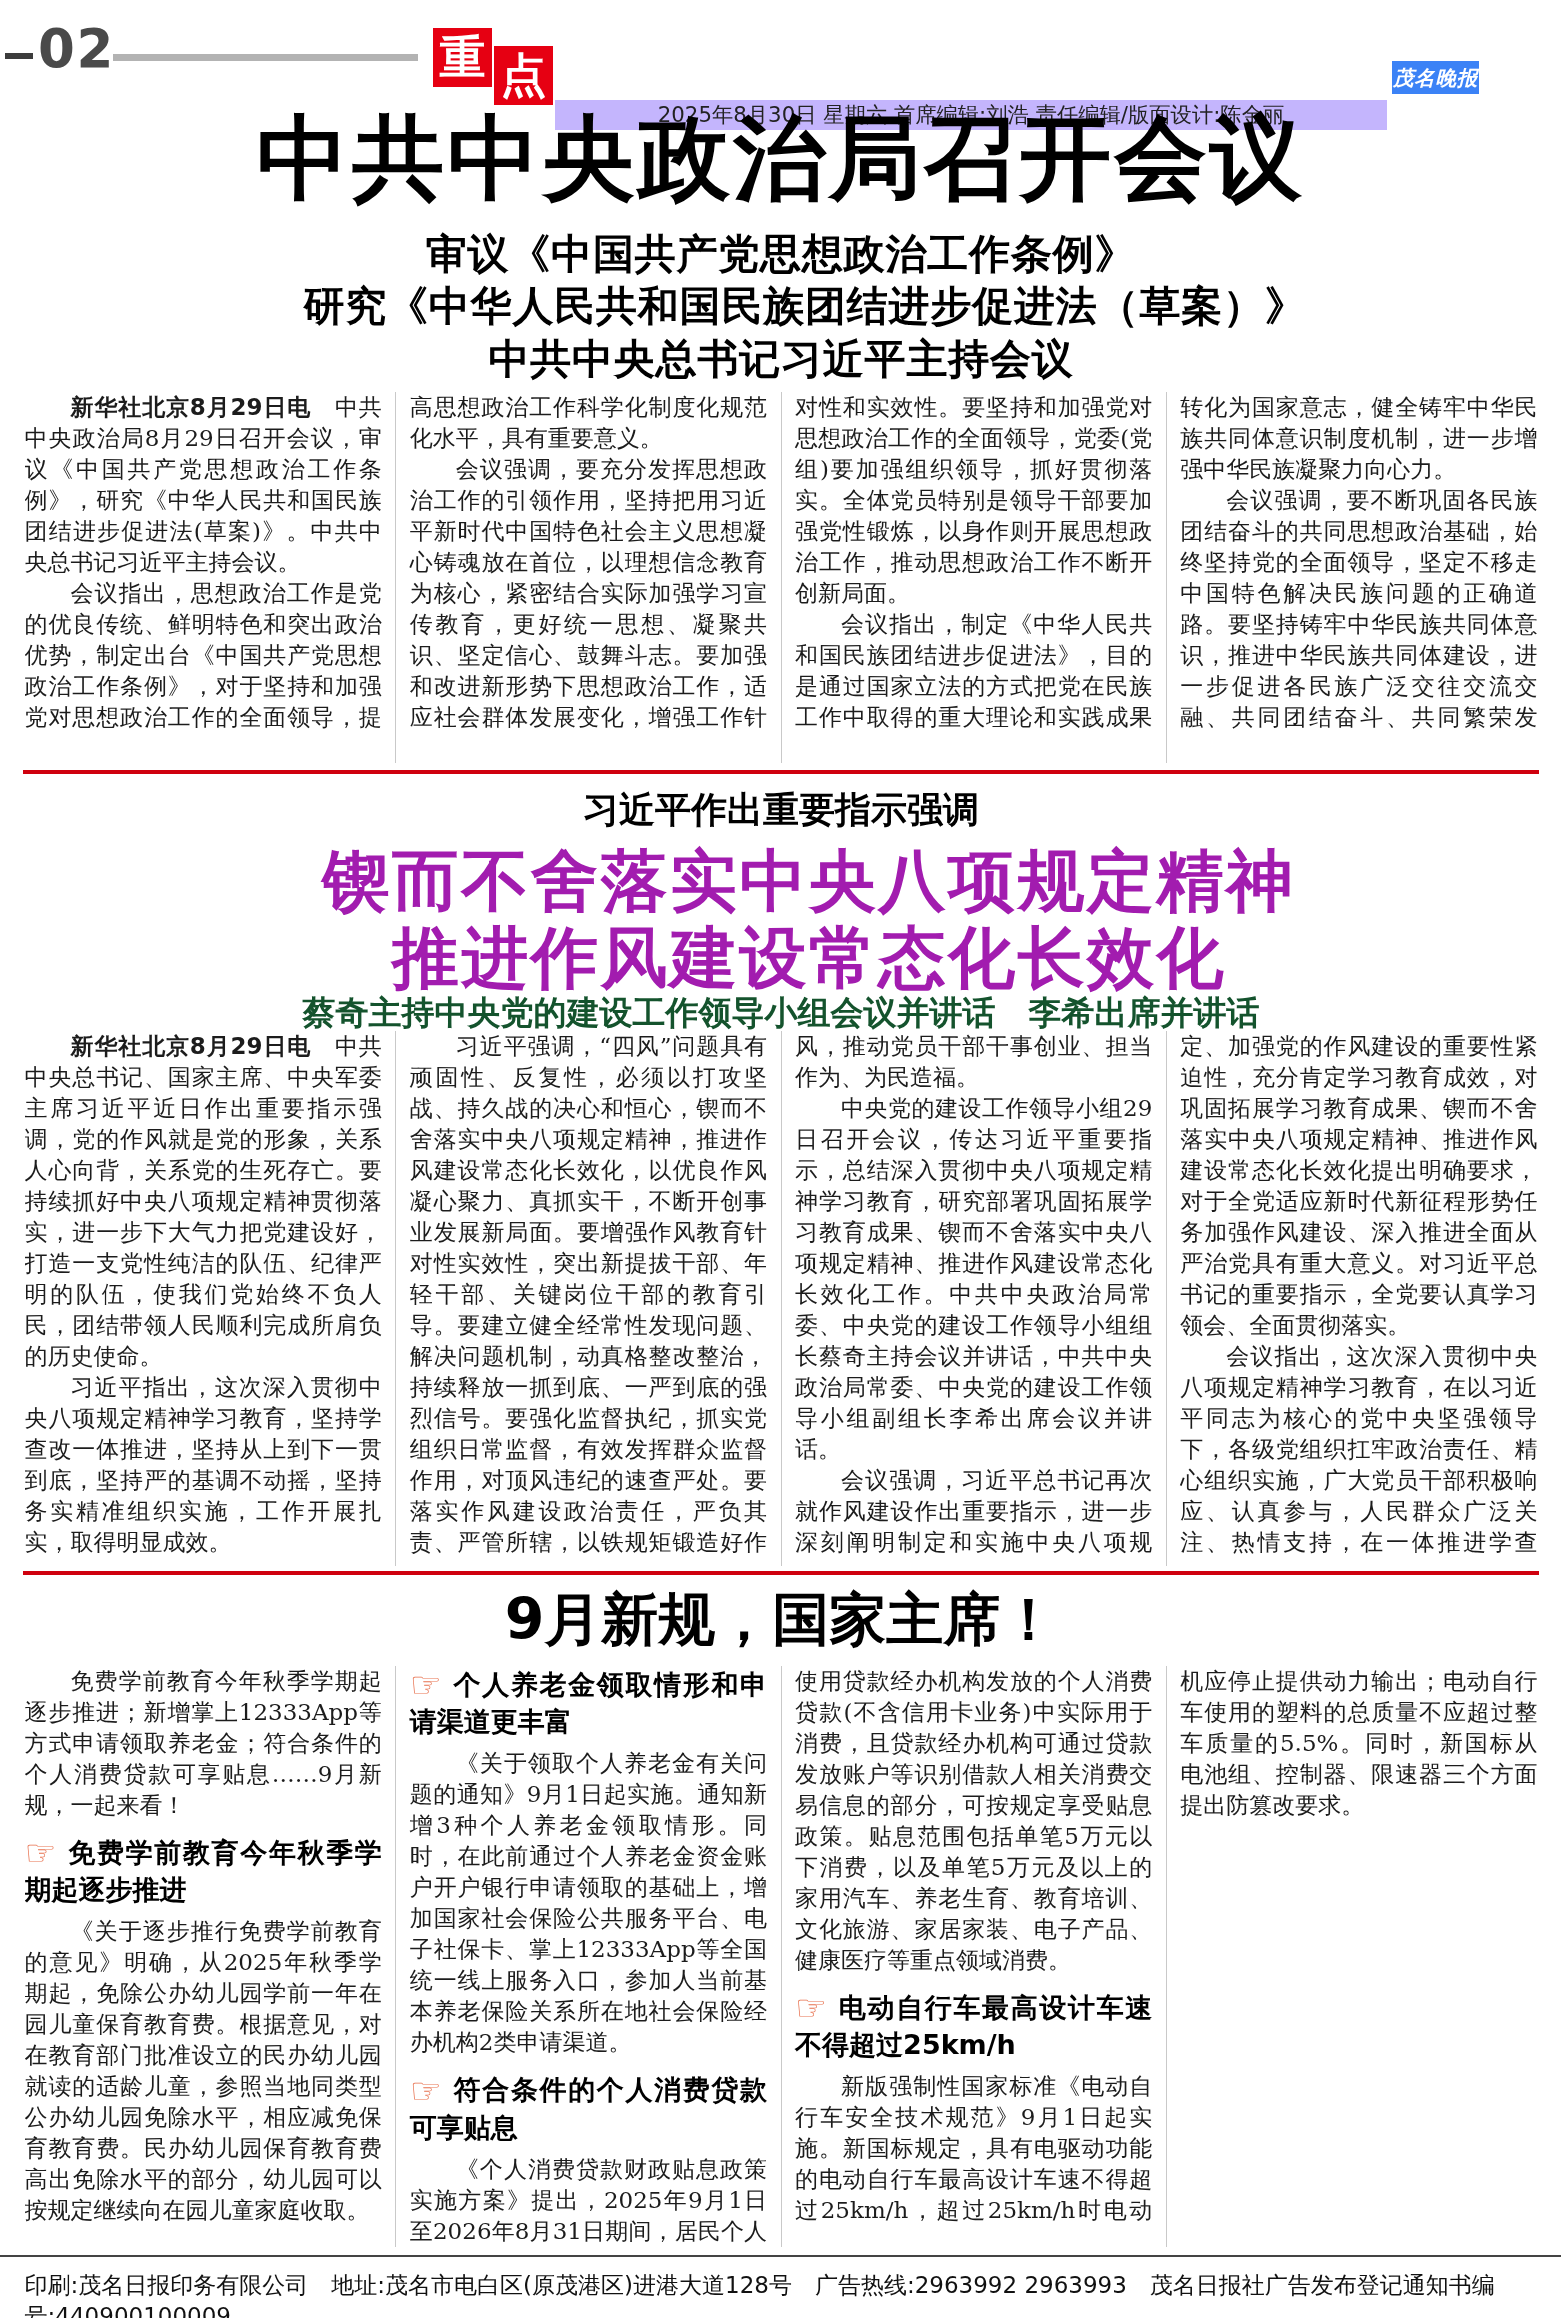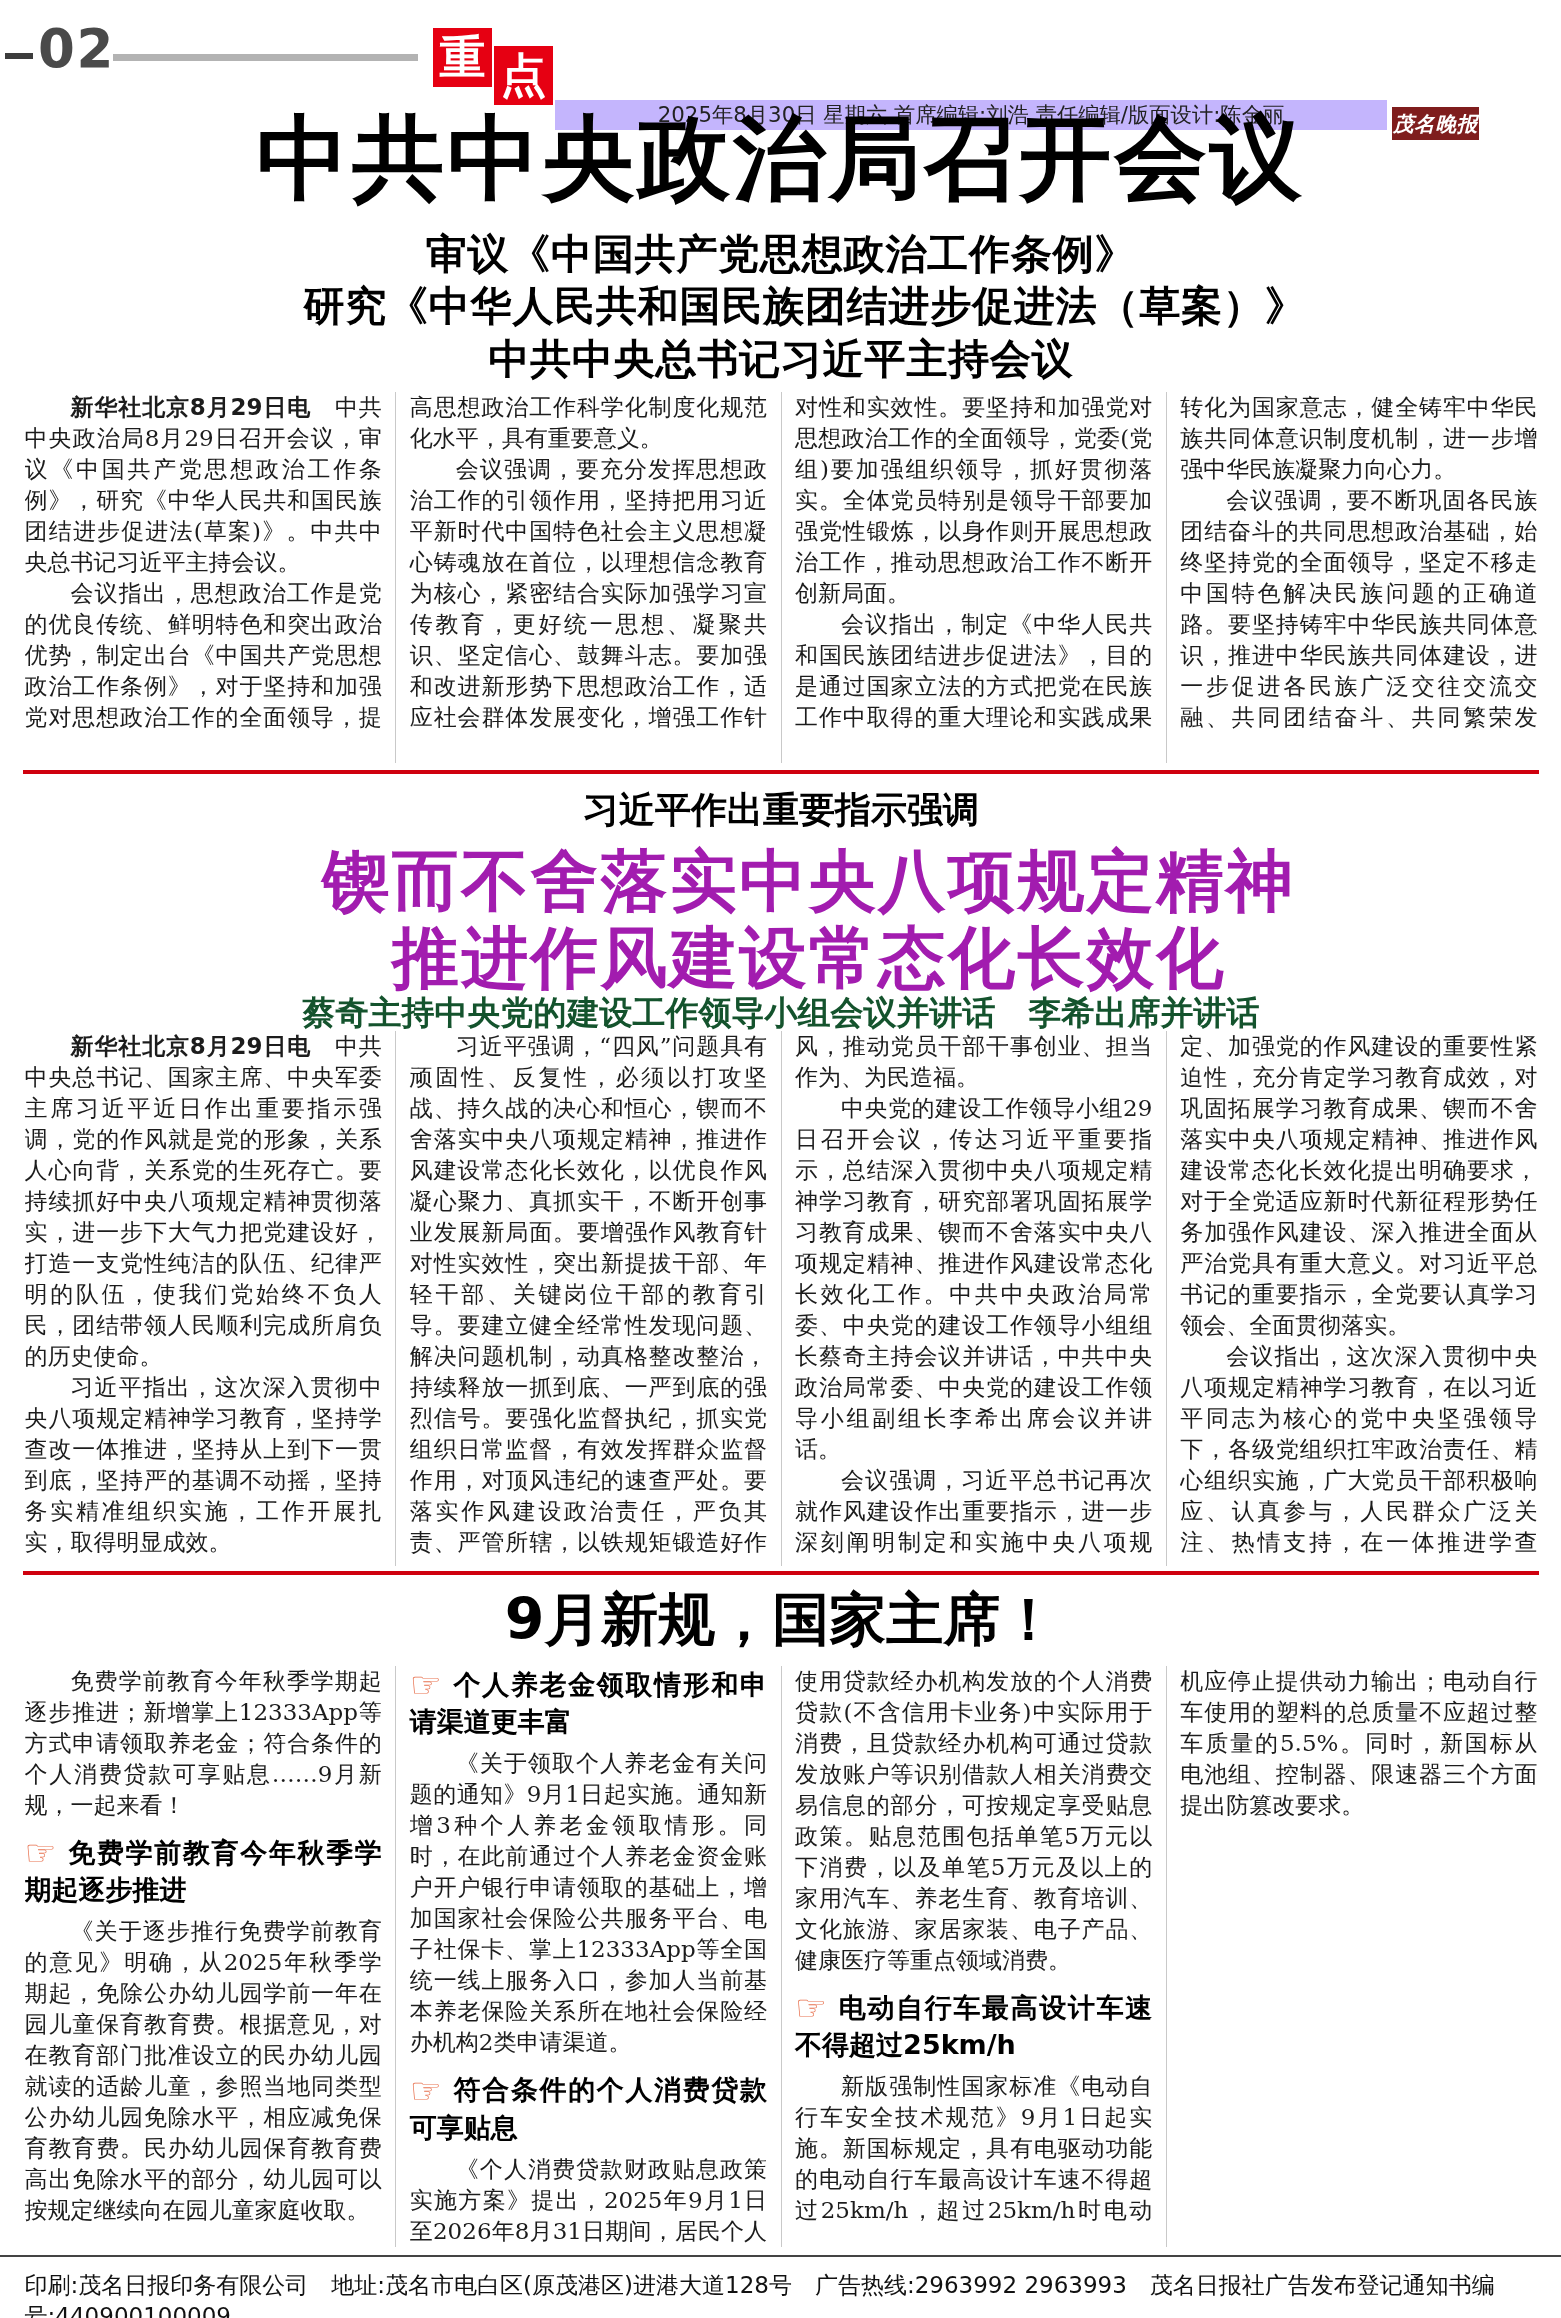--- a/index.html
+++ b/index.html
@@ -12,23 +12,23 @@
           font-weight:700;font-size:53px;color:#4a4a4a;letter-spacing:1.6px;}
   .head-line{position:absolute;left:113px;top:54px;width:305px;height:6.6px;background:#b3b3b3;}
   .badge{position:absolute;width:59px;height:59px;background:#e60012;color:#fff;
          font-family:"DejaVu Sans","Liberation Sans",sans-serif;font-weight:900;font-size:46px;
          display:flex;align-items:center;justify-content:center;z-index:3;}
   .badge1{left:433px;top:28px;}
   .badge2{left:494px;top:46px;}
   .date-bar{position:absolute;left:555px;top:62px;width:832px;height:29.5px;background:#c4b5fd;
             display:flex;align-items:center;justify-content:center;
             font-family:"DejaVu Sans","Liberation Sans",sans-serif;font-size:21.3px;color:#222;margin-top:38px;}
-  .masthead{position:absolute;left:1392px;top:61px;width:87px;height:33px;background:#7f1d1d;color:#fff;
+  .masthead{position:absolute;left:1392px;top:61px;width:87px;height:33px;background:#3b82f6;color:#fff;
             display:flex;align-items:center;justify-content:center;font-family:"DejaVu Serif","Liberation Serif",serif;
-            font-style:italic;font-weight:700;font-size:20.5px;letter-spacing:0.8px;margin-top:46px;}
+            font-style:italic;font-weight:700;font-size:20.5px;letter-spacing:0.8px;}
 
   
   .a1-headline{position:absolute;left:0;top:97px;width:1562px;text-align:center;
                font-family:"DejaVu Sans","Liberation Sans",sans-serif;font-weight:900;
                font-size:92px;letter-spacing:3.3px;color:#000;}
   .a1-sub{position:absolute;width:1562px;text-align:center;font-weight:700;font-size:41px;color:#000;
           font-family:"DejaVu Serif","Liberation Serif",serif;letter-spacing:0.8px;}
   .a1-sub1{top:227px;}
   .a1-sub2{top:279px;padding-left:24px;}
   .a1-sub3{top:332px;}

